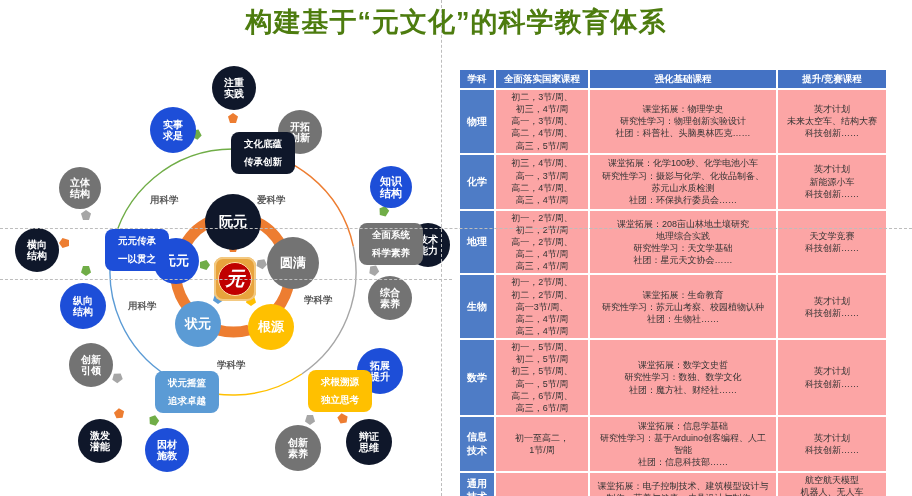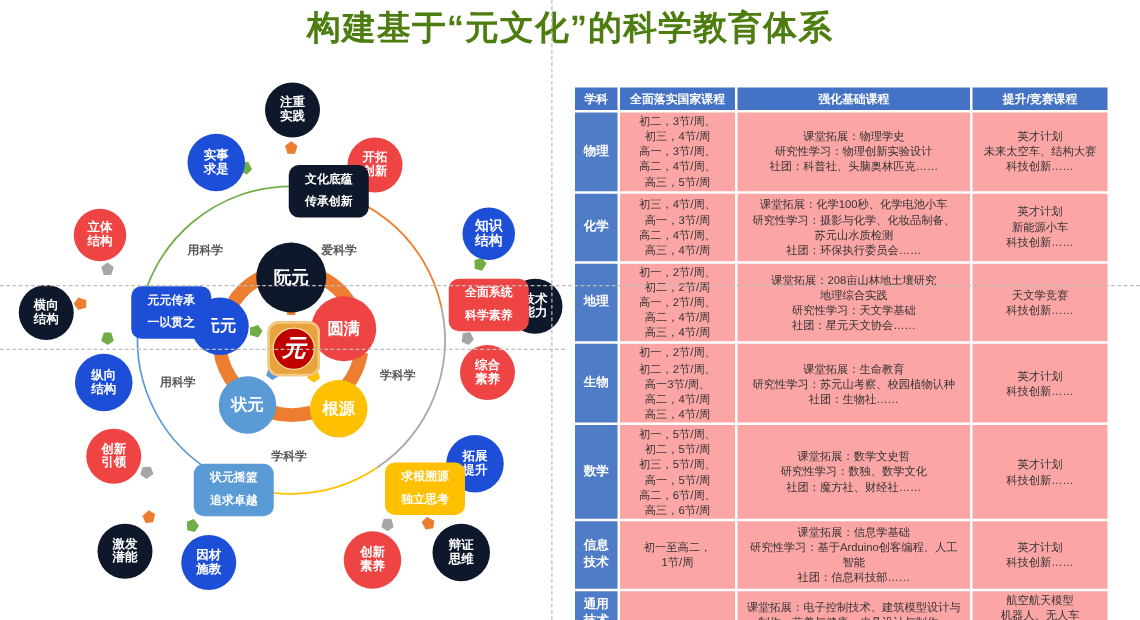--- a/index.html
+++ b/index.html
@@ -19,21 +19,21 @@
   }
   .tag{
     position:absolute;border-radius:8px;color:#fff;font-weight:bold;font-size:9.5px;
     display:flex;align-items:center;justify-content:center;text-align:center;
     white-space:pre-line;line-height:1.9;z-index:6;width:64px;height:42px;margin-left:28px;
   }
   .qlabel{
     position:absolute;color:#595959;font-size:9.5px;font-weight:bold;
     width:40px;text-align:left;z-index:4;white-space:nowrap;
   }
-  .c-orange{background:#0f172a}.c-green{background:#1d4ed8}.c-gray{background:#ef4444}
+  .c-orange{background:#0f172a}.c-green{background:#1d4ed8}.c-gray{background:#737373}
   .c-blue{background:#5B9BD5}.c-yellow{background:#FFC000}
   svg.diagram{position:absolute;left:0;top:0;z-index:2;}
   .f-orange{fill:#ED7D31}.f-green{fill:#70AD47}.f-gray{fill:#A6A6A6}
   .f-blue{fill:#5B9BD5}.f-yellow{fill:#FFC000}
   .logo{
     position:absolute;left:214px;top:257px;width:42px;height:44px;border-radius:9px;
     background:#E8A33D;display:flex;align-items:center;justify-content:center;z-index:7;
     box-shadow:inset 0 0 0 2px #f3c981;
   }
   .logo-inner{
@@ -106,21 +106,21 @@
     <polygon class="f-green" points="0,-5 5,-1.5 3,5 -3,5 -5,-1.5" transform="translate(86,271) rotate(180)"></polygon>
     <polygon class="f-green" points="0,-5 5,-1.5 3,5 -3,5 -5,-1.5" transform="translate(205,265) rotate(90)"></polygon>
     <polygon class="f-gray" points="0,-5 5,-1.5 3,5 -3,5 -5,-1.5" transform="translate(262,264) rotate(100)"></polygon>
     <polygon class="f-blue" points="0,-5 5,-1.5 3,5 -3,5 -5,-1.5" transform="translate(218,299) rotate(180)"></polygon>
     <polygon class="f-yellow" points="0,-5 5,-1.5 3,5 -3,5 -5,-1.5" transform="translate(251,301) rotate(180)"></polygon>
     <polygon class="f-orange" points="0,-5 5,-1.5 3,5 -3,5 -5,-1.5" transform="translate(233,247)"></polygon>
   </g>
 </svg>
 
 <div class="bubble c-orange" style="left:205px;top:194px;width:56px;height:56px;font-size:14px">阮元</div>
-<div class="bubble c-gray" style="left:249px;top:237px;width:52px;height:52px;font-size:13px">圆满</div>
+<div class="bubble c-gray" style="left:267px;top:237px;width:52px;height:52px;font-size:13px">圆满</div>
 <div class="bubble c-yellow" style="left:248px;top:304px;width:46px;height:46px;font-size:13px">根源</div>
 <div class="bubble c-blue" style="left:175px;top:301px;width:46px;height:46px;font-size:13px">状元</div>
 <div class="bubble c-green" style="left:153px;top:238px;width:46px;height:46px;font-size:13px">元元</div>
 
 <div class="tag c-orange" style="left:203px;top:132px">文化底蕴
 传承创新</div>
 <div class="tag c-gray" style="left:331px;top:223px">全面系统
 科学素养</div>
 <div class="tag c-yellow" style="left:280px;top:370px">求根溯源
 独立思考</div>

